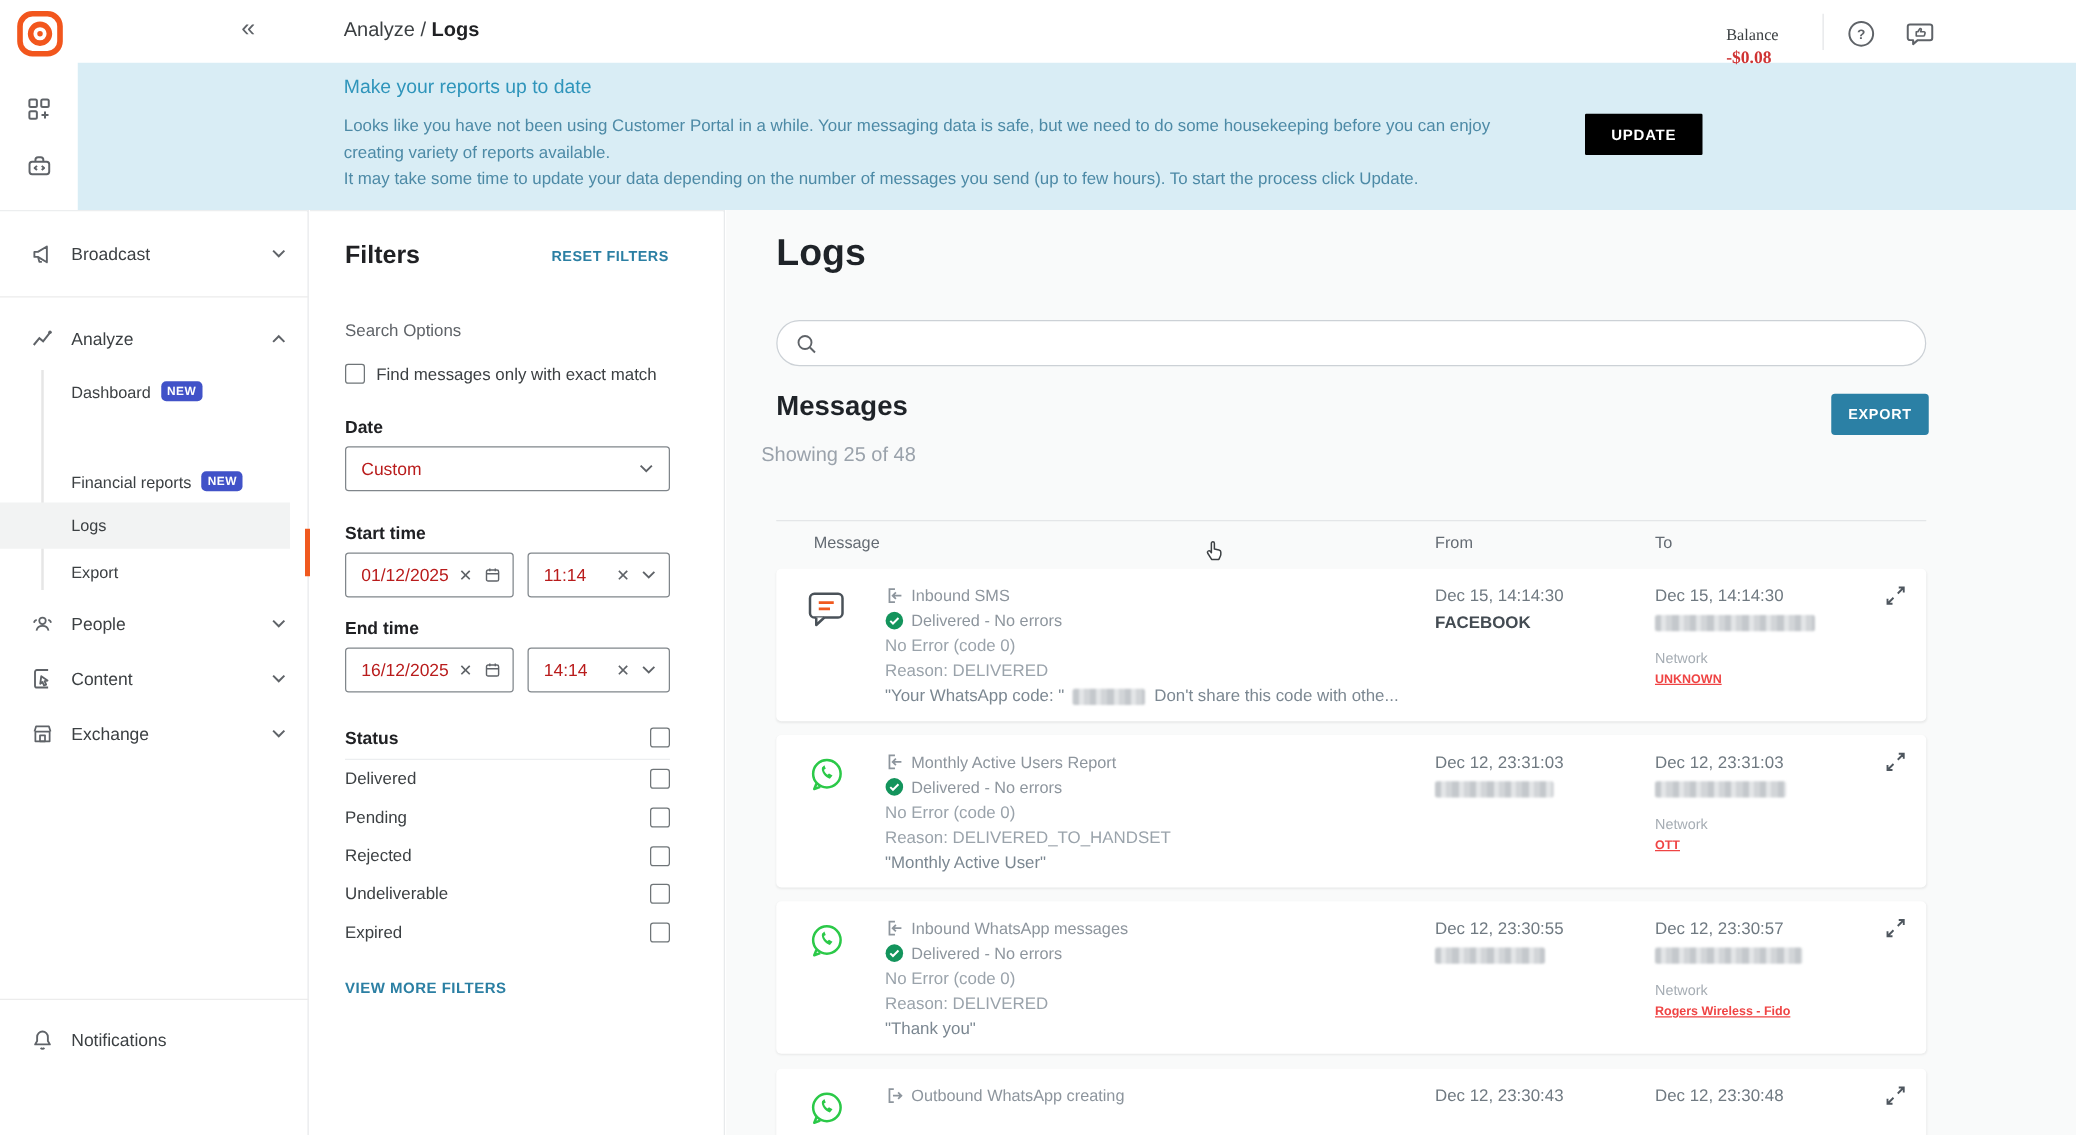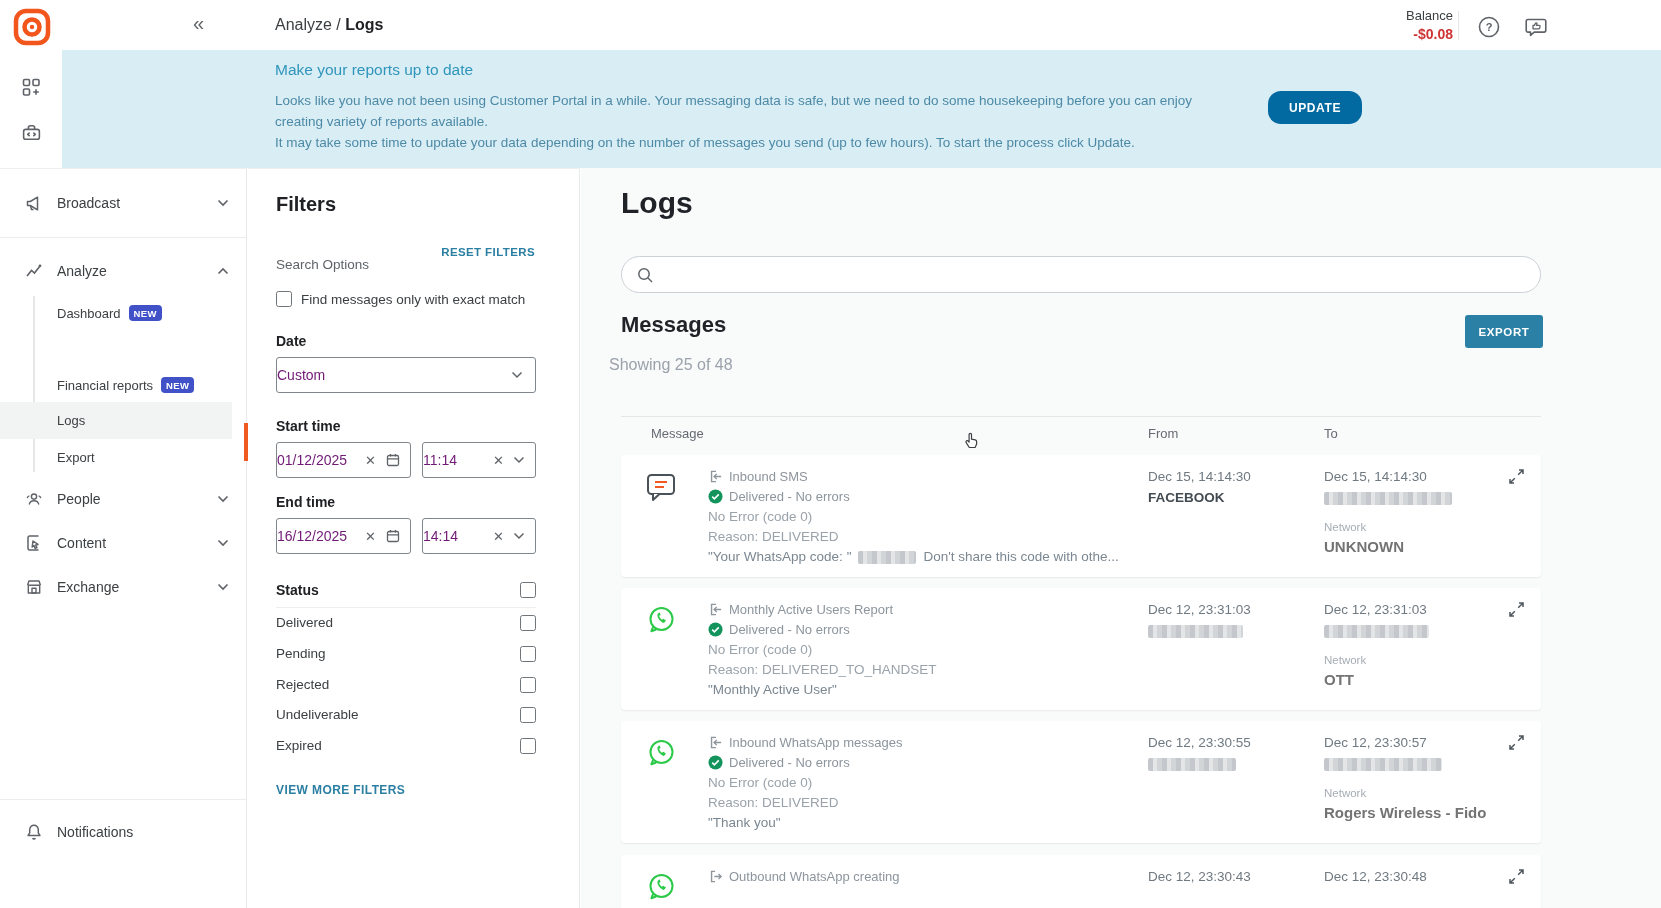--- a/index.html
+++ b/index.html
@@ -6,32 +6,32 @@
   body { font-family:"Liberation Sans", sans-serif; background:#fff; }
   .stage { position:relative; width:1661px; height:908px; overflow:hidden; background:#fff; }
   svg { display:block; }
 
   
   .topbar { position:absolute; left:0; top:0; width:1661px; height:50px; background:#fff; z-index:5; }
   .logo { position:absolute; left:13px; top:8px; width:38px; height:38px; cursor:pointer; }
   .collapse { position:absolute; left:193px; top:12px; font-size:20px; color:#5f6368; cursor:pointer; }
   .breadcrumb { position:absolute; left:275px; top:16px; font-size:16px; color:#3c4043; }
   .breadcrumb .crumb-page { font-weight:bold; color:#202124; }
-  .balance { position:absolute; left:1381px; top:8px; width:72px; text-align:right; }
+  .balance { position:absolute; left:1381px; top:20px; width:72px; text-align:left;font-family:Liberation Serif, serif; }
   .balance-label { font-size:13px; color:#3c4043; }
   .balance-value { font-size:14px; font-weight:bold; color:#cf3333; margin-top:3px; }
   .tb-divider { position:absolute; left:1458px; top:11px; width:1px; height:29px; background:#e3e5e7; }
   .tb-icon { position:absolute; top:15px; cursor:pointer; }
 
   
   .banner { position:absolute; left:62px; top:50px; width:1599px; height:118px; background:#d9edf5; }
   .banner-title { position:absolute; left:213px; top:11px; font-size:15.5px; color:#2f95bb; }
   .banner-line { position:absolute; left:213px; font-size:13.5px; color:#4d8aa6; }
-  .update-btn { position:absolute; left:1206px; top:41px; width:94px; height:33px; background:#0369a1; color:#fff;
-    font-size:12px; font-weight:bold; letter-spacing:.6px; border:none; border-radius:13px; cursor:pointer; }
+  .update-btn { position:absolute; left:1206px; top:41px; width:94px; height:33px; background:#000000; color:#fff;
+    font-size:12px; font-weight:bold; letter-spacing:.6px; border:none; border-radius:1px; cursor:pointer; }
 
   
   .rail { position:absolute; left:0; top:50px; width:62px; height:118px; background:#fff; }
   .rail-icon { position:absolute; left:21px; cursor:pointer; }
 
   
   .sidebar { position:absolute; left:0; top:168px; width:247px; height:740px; background:#fff;
     border-right:1px solid #e7e9eb; border-top:1px solid #eceeef; }
   .side-item { position:absolute; left:0; width:247px; height:43px; display:flex; align-items:center;
     padding-left:24px; cursor:pointer; }
@@ -44,29 +44,29 @@
   .sub-item.selected { background:#f2f3f3; }
   .new-badge { display:inline-block; margin-left:8px; background:#4152c8; color:#fff; font-size:9.5px;
     font-weight:bold; letter-spacing:.4px; padding:2.5px 5px; border-radius:4px; }
   .selected-indicator { position:absolute; left:244px; top:423px; width:4px; height:38px; background:#f0591f; z-index:6; }
 
   
   .filters { position:absolute; left:248px; top:168px; width:332px; height:740px; background:#fff;
     border-right:1px solid #e8eaec; border-top:1px solid #eceeef; }
   .f-abs { position:absolute; }
   .filters-title { left:28px; top:24px; font-size:20px; font-weight:bold; color:#202124; }
-  .reset-link { right:44px; top:31px; font-size:11.5px; font-weight:bold; letter-spacing:.4px; color:#2b7fa3; cursor:pointer;margin-top:46px; }
+  .reset-link { right:44px; top:31px; font-size:11.5px; font-weight:bold; letter-spacing:.4px; color:#2b7fa3; cursor:pointer; }
   .f-section-label { font-size:13.5px; color:#5f6368; }
   .f-bold-label { font-size:14px; font-weight:bold; color:#202124; }
   .cb { width:16px; height:16px; border:1.5px solid #6f7578; border-radius:2.5px; background:#fff; cursor:pointer; }
   .exact-row { left:28px; top:122px; display:flex; align-items:center; gap:9px; }
   .exact-row span { font-size:13.5px; color:#3c4043; }
   .f-input { position:absolute; height:36px; border:1px solid #80868b; border-radius:3px; background:#fff;
     display:flex; align-items:center; cursor:pointer; }
-  .f-input .val { font-size:14px; color:#701a75; margin-left:0; flex:1; border:none; outline:none;
+  .f-input .val { font-size:14px; color:#b91c1c; margin-left:12px; flex:1; border:none; outline:none;
     background:transparent; font-family:inherit; width:60px; }
   .f-input .xclear { font-size:13px; color:#5f6368; margin-right:9px; cursor:pointer; }
   .status-row { left:28px; width:260px; height:17px; display:flex; align-items:center; justify-content:space-between; }
   .status-row .s-lbl { font-size:13.5px; color:#3c4043; }
   .status-head .s-lbl { font-size:14px; font-weight:bold; color:#202124; }
   .view-more { left:28px; top:614px; font-size:12px; font-weight:bold; letter-spacing:.4px; color:#2b7fa3; cursor:pointer; }
 
   
   .main { position:absolute; left:581px; top:168px; width:1080px; height:740px; background:#f9fafa; }
   .m-abs { position:absolute; }
@@ -85,21 +85,21 @@
 
   .row-card { position:absolute; left:40px; width:920px; height:122px; background:#fff; border-radius:4px;
     box-shadow:0 1px 2px rgba(0,0,0,.07); cursor:pointer; }
   .ch-icon { position:absolute; left:24px; top:16px; }
   .r-line { position:absolute; left:87px; font-size:13px; color:#8d959d; display:flex; align-items:center; gap:6px; }
   .r-detail { position:absolute; left:87px; font-size:13.5px; color:#9aa3ab; }
   .r-preview { position:absolute; left:87px; font-size:13.5px; color:#7b8791; }
   .r-time { position:absolute; font-size:13.5px; color:#6f7981; }
   .r-sender { position:absolute; font-size:13.5px; font-weight:bold; color:#434b52; }
   .net-label { position:absolute; font-size:11.5px; color:#a6adb4; }
-  .net-value { position:absolute; font-size:15px; font-weight:bold; color:#737373; }
+  .net-value { position:absolute; font-size:10px; font-weight:bold; color:#ef4444;text-decoration:underline; }
   .expand { position:absolute; right:16px; top:13px; cursor:pointer; }
   .redacted { display:inline-block; height:13px; border-radius:2px; vertical-align:middle;
     background:repeating-linear-gradient(90deg,#c4c8cc 0 5px,#e3e5e7 5px 9px,#d2d5d8 9px 14px);
     filter:blur(.7px); }
   .redacted.abs { position:absolute; }
 
   .cursor-hand { position:absolute; left:962px; top:430px; z-index:20; pointer-events:none; }
 </style>
 </head>
 <body>

